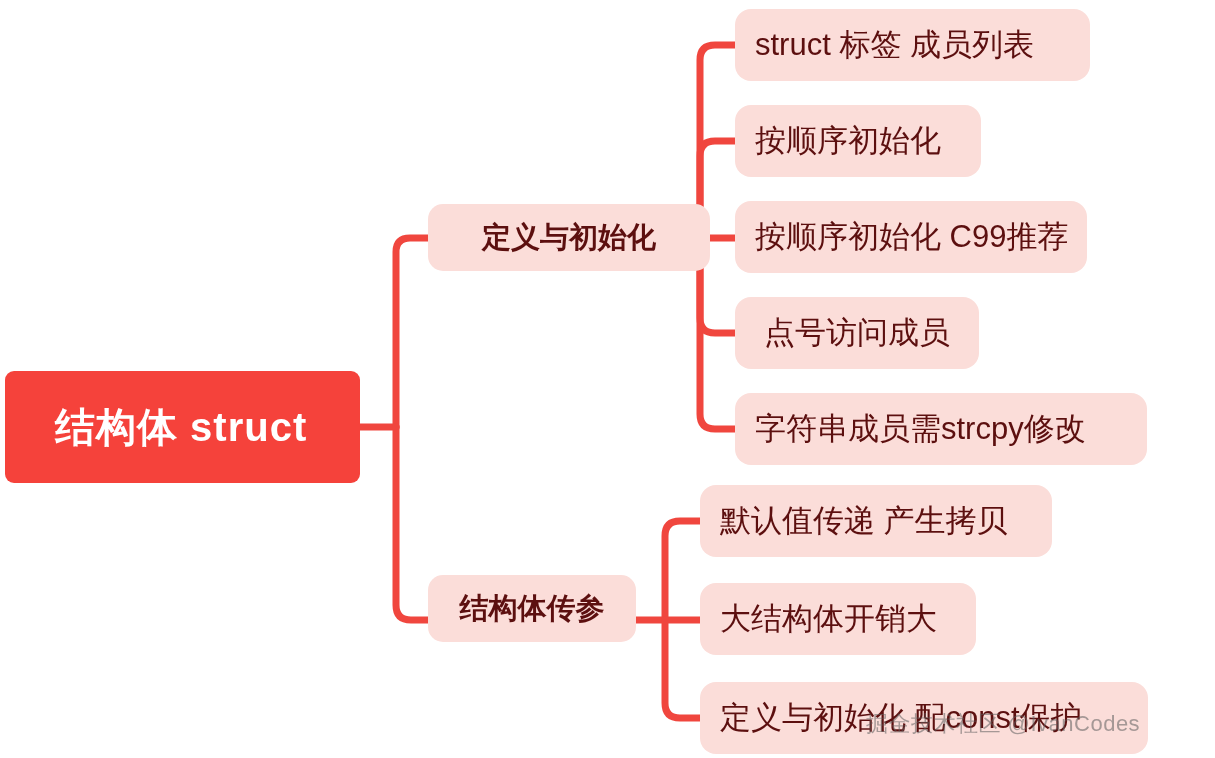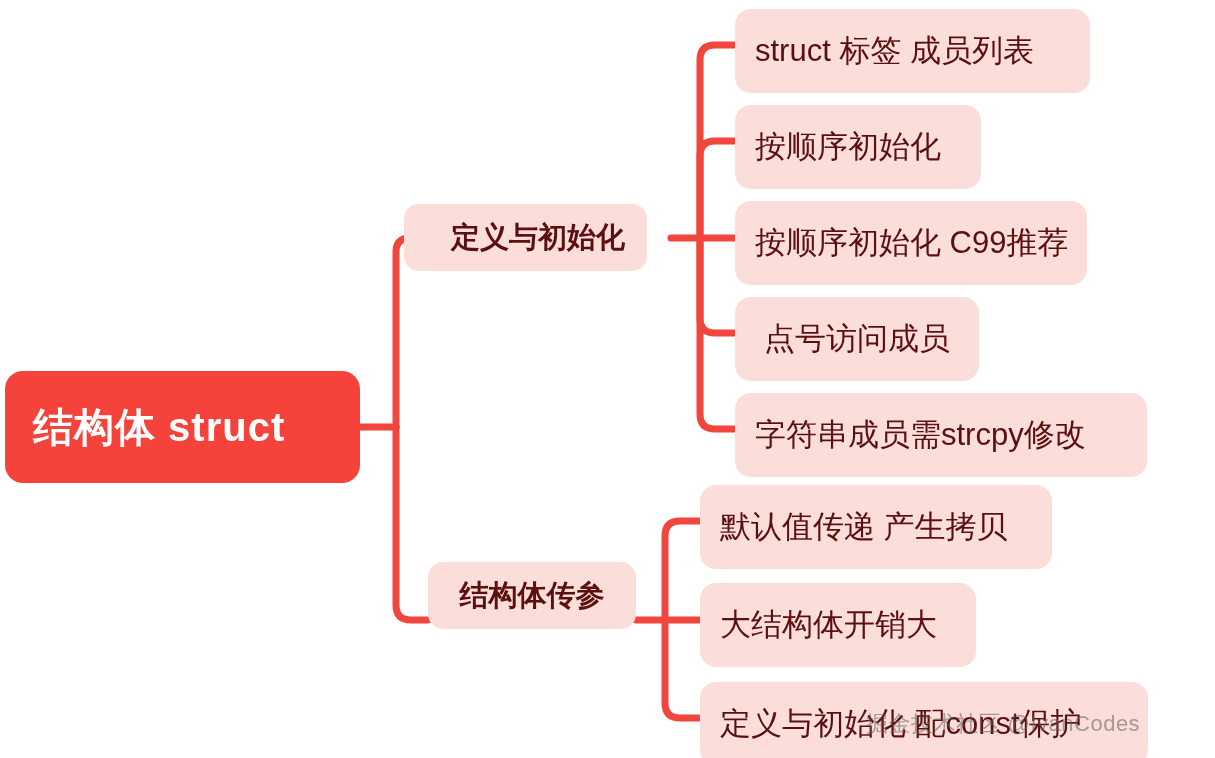--- a/index.html
+++ b/index.html
@@ -37,23 +37,23 @@
     white-space: nowrap;
   }
 
   
   .node-root {
     left: 5px;
     top: 371px;
     width: 355px;
     height: 112px;
     background: #F5423B;
-    border-radius: 18px;
+    border-radius: 9px;
     justify-content: flex-start;
-    padding-left: 28px;
+    padding-left: 50px;
   }
   .node-root .label {
     color: #ffffff;
     font-size: 40px;
     font-weight: 700;
     letter-spacing: 1px;
   }
 
   
   .node-branch {
@@ -61,28 +61,28 @@
     border-radius: 15px;
     height: 67px;
     justify-content: center;
     padding: 0 22px;
   }
   .node-branch .label {
     color: #5C0F0F;
     font-size: 29px;
     font-weight: 700;
   }
-  #branch-0 { left: 404px; top: 204px; width: 243px; justify-content: flex-end; }
-  #branch-1 { left: 428px; top: 562px; width: 208px; }
+  #branch-0 { left: 428px; top: 204px; width: 282px; }
+  #branch-1 { left: 428px; top: 575px; width: 208px; }
 
   
   .node-leaf {
     background: #FBDDD9;
     border-radius: 16px;
-    height: 84px;
+    height: 72px;
     justify-content: flex-start;
     padding: 0 20px;
   }
   .node-leaf .label {
     color: #5C0F0F;
     font-size: 31px;
     font-weight: 500;
   }
 
   #leaf-a0 { left: 735px; top: 9px;   width: 355px; }

